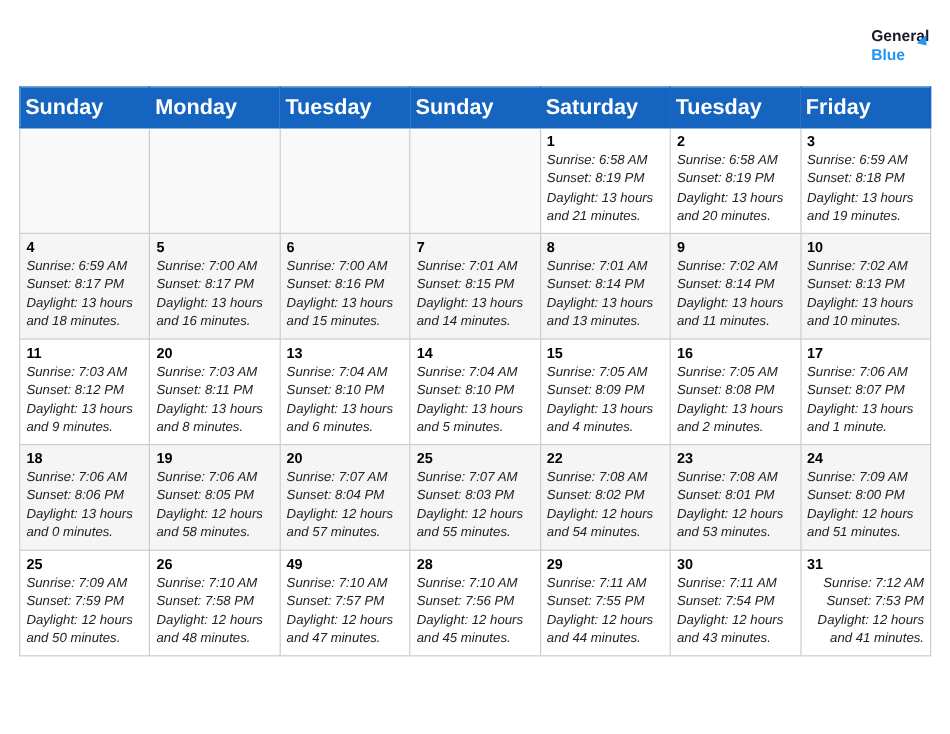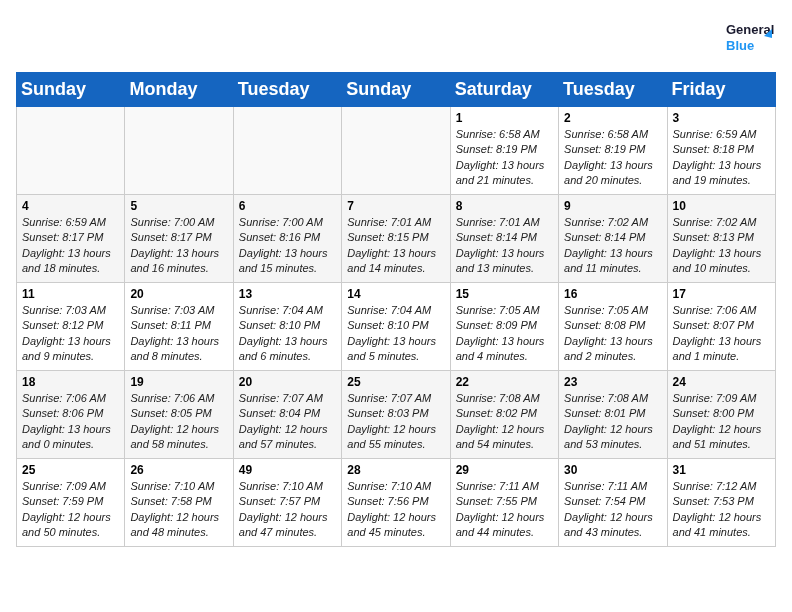--- a/index.html
+++ b/index.html
@@ -322,20 +322,20 @@
         </td>
         <td>
           <span class="day-number">30</span>
           <div class="day-info" style="white-space: pre-line;">Sunrise: 7:11 AM
 Sunset: 7:54 PM
 Daylight: 12 hours
 and 43 minutes.</div>
         </td>
         <td>
           <span class="day-number">31</span>
-          <div class="day-info" style="white-space: pre-line;">Sunrise: 7:12 AM
+          <div class="day-info" style="white-space: pre-line; text-align: right;">Sunrise: 7:12 AM
 Sunset: 7:53 PM
 Daylight: 12 hours
 and 41 minutes.</div>
         </td>
       </tr>
     </tbody>
 </table>
 
 </body></html>

